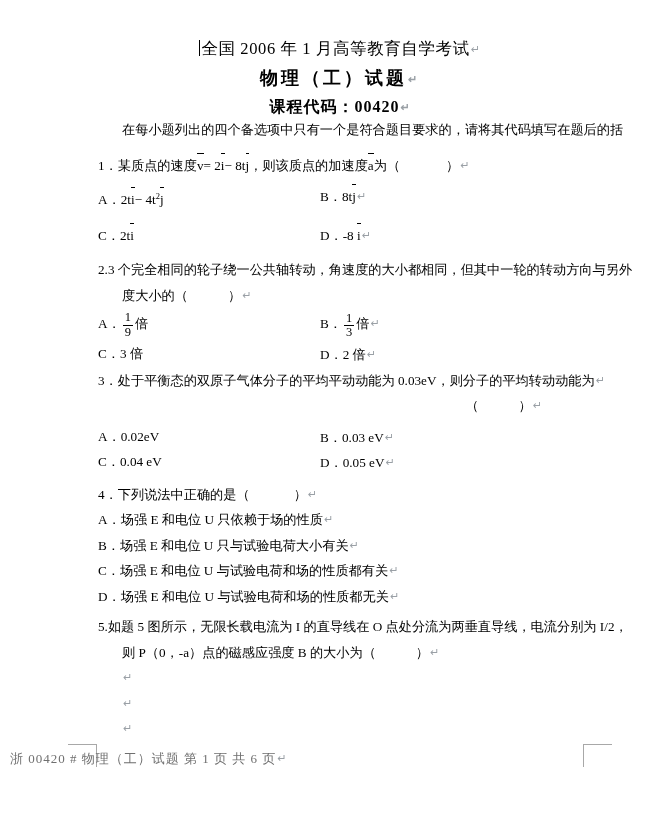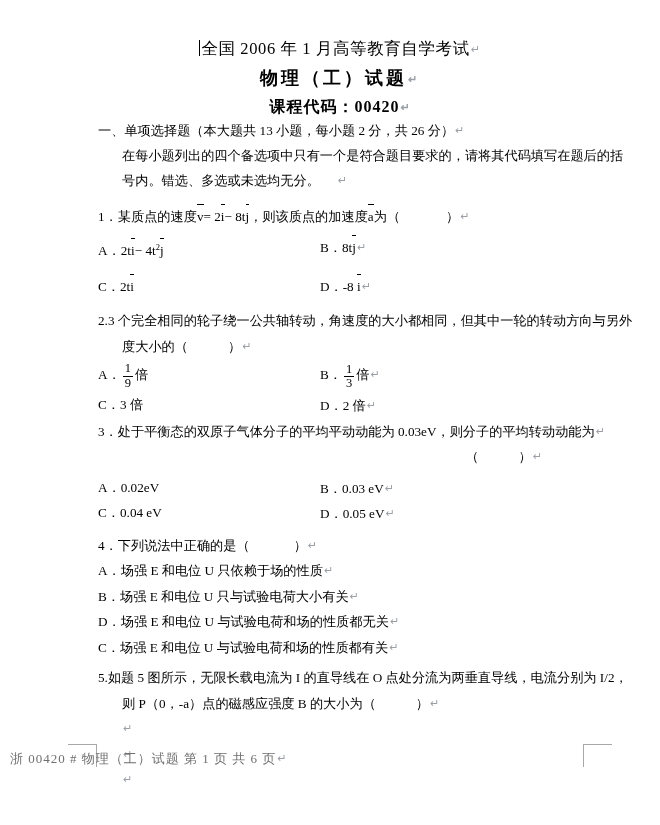--- a/index.html
+++ b/index.html
@@ -169,23 +169,21 @@
 <div class="page">
 
   <div class="doc-header">
     <div class="title-line-1"><span class="caret"></span><span>全国 2006 年 1 月高等教育自学考试</span><span class="pilcrow">↵</span></div>
     <div class="title-line-2"><span>物理（工）试题</span><span class="pilcrow">↵</span></div>
     <div class="title-line-3"><span>课程代码：00420</span><span class="pilcrow">↵</span></div>
   </div>
 
   <div class="content">
 
-    <div class="line"><span>一、单项选择题（本大题共 13 小题，每小题 2 分，共 26 分）</span><span class="pilcrow">↵</span></div>
     <div class="line indent-1"><span>在每小题列出的四个备选项中只有一个是符合题目要求的，请将其代码填写在题后的括</span></div>
-    <div class="line indent-1"><span>号内。错选、多选或未选均无分。</span><span class="pilcrow" style="margin-left:18px">↵</span></div>
 
     <div class="gap-sm"></div>
 
     <div class="line q-line"><span>1．</span><span>某质点的速度</span><span class="vec mathit">v</span><span>= 2</span><span class="vec mathit">i</span><span>− 8t</span><span class="vec mathit">j</span><span>，则该质点的加速度</span><span class="vec mathit">a</span><span>为（</span><span style="display:inline-block;width:46px"></span><span>）</span><span class="pilcrow">↵</span></div>
 
     <div class="gap-sm"></div>
 
     <div class="opt-row">
       <div class="opt-col-a"><span>A．</span><span>2t</span><span class="vec mathit">i</span><span>− 4t</span><sup class="exp">2</sup><span class="vec mathit">j</span></div>
       <div class="opt-col-b"><span>B．</span><span>8t</span><span class="vec mathit">j</span><span class="pilcrow">↵</span></div>
@@ -233,22 +231,22 @@
       <div class="opt-col-a"><span>C．</span><span>0.04 eV</span></div>
       <div class="opt-col-b"><span>D．</span><span>0.05 eV</span><span class="pilcrow">↵</span></div>
     </div>
 
     <div class="gap-sm"></div>
 
     <div class="line"><span>4．</span><span>下列说法中正确的是（</span><span style="display:inline-block;width:44px"></span><span>）</span><span class="pilcrow">↵</span></div>
 
     <div class="line"><span>A．</span><span>场强 E 和电位 U 只依赖于场的性质</span><span class="pilcrow">↵</span></div>
     <div class="line"><span>B．</span><span>场强 E 和电位 U 只与试验电荷大小有关</span><span class="pilcrow">↵</span></div>
+    <div class="line"><span>C．</span><span>场强 E 和电位 U 与试验电荷和场的性质都有关</span><span class="pilcrow">↵</span></div>
     <div class="line"><span>D．</span><span>场强 E 和电位 U 与试验电荷和场的性质都无关</span><span class="pilcrow">↵</span></div>
-    <div class="line"><span>C．</span><span>场强 E 和电位 U 与试验电荷和场的性质都有关</span><span class="pilcrow">↵</span></div>
 
     <div class="gap-sm"></div>
 
     <div class="line"><span>5.</span><span>如题 5 图所示，无限长载电流为 I 的直导线在 O 点处分流为两垂直导线，电流分别为 I/2，</span></div>
     <div class="line indent-1"><span>则 P（0，-a）点的磁感应强度 B 的大小为（</span><span style="display:inline-block;width:40px"></span><span>）</span><span class="pilcrow">↵</span></div>
 
     <div class="blank-par"><span class="pilcrow">↵</span></div>
     <div class="blank-par"><span class="pilcrow">↵</span></div>
     <div class="blank-par"><span class="pilcrow">↵</span></div>
 

